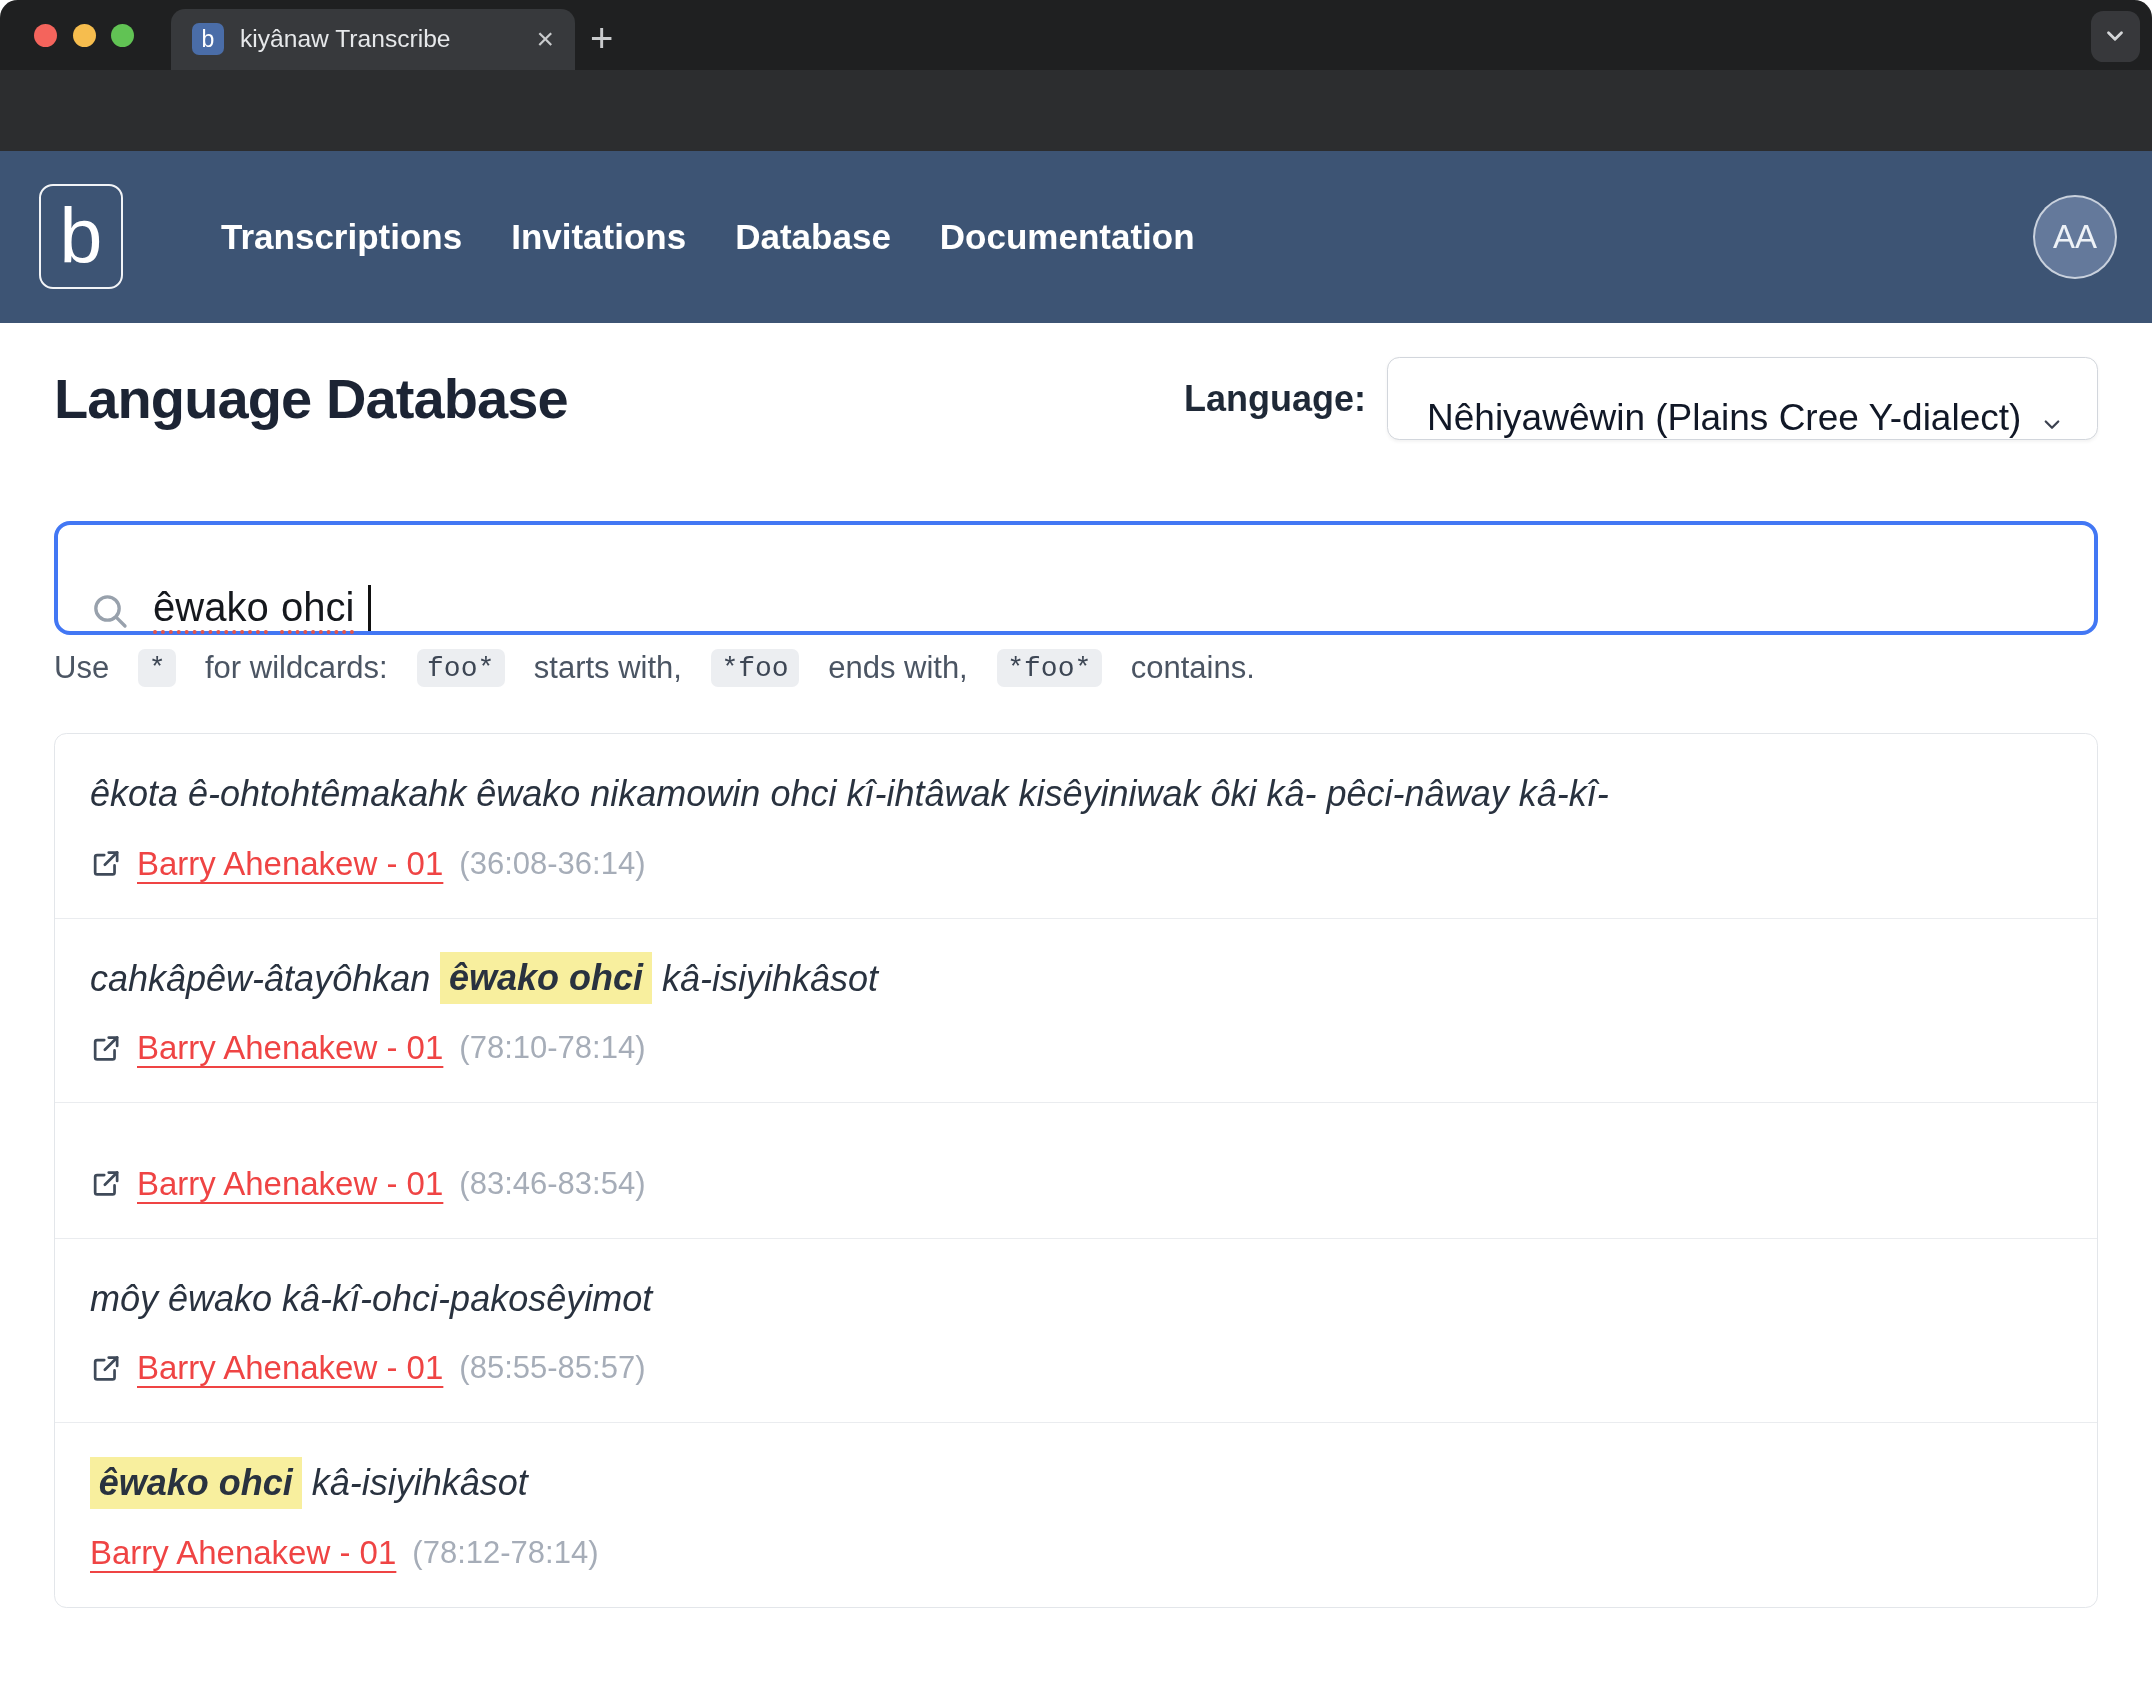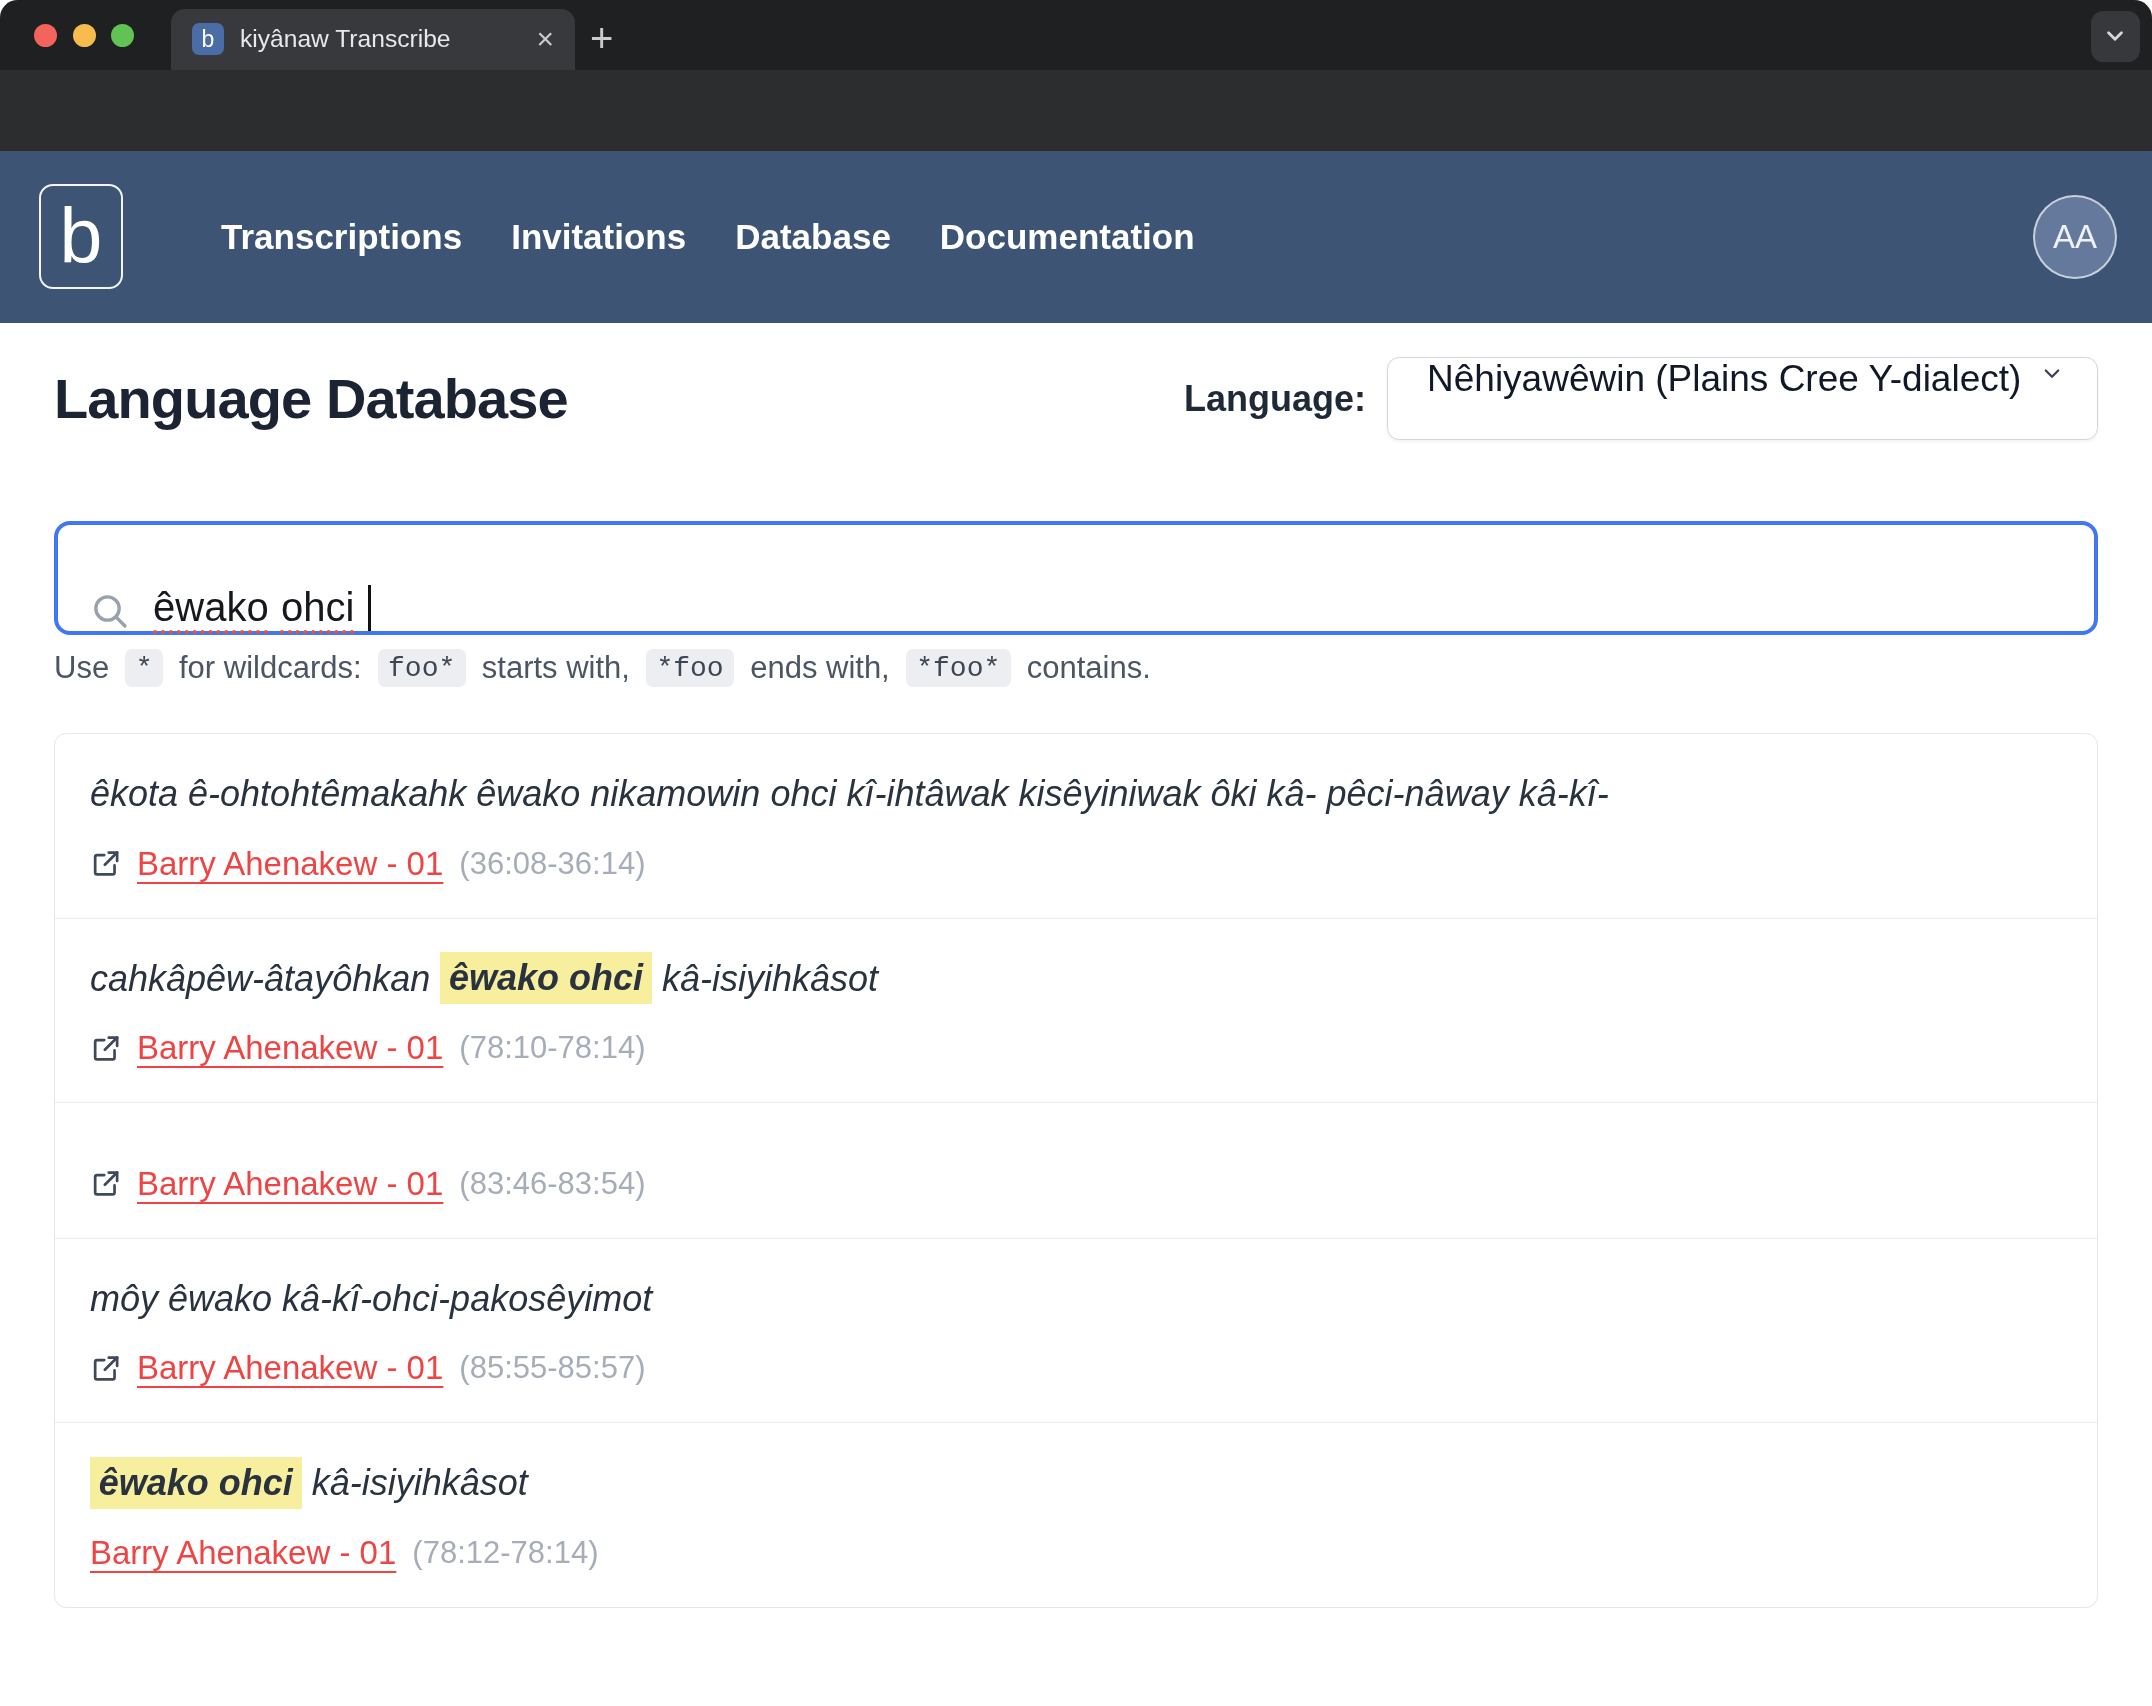--- a/index.html
+++ b/index.html
@@ -48,32 +48,32 @@
     background:#64799b; border:2.6px solid rgba(244,246,250,.7); color:#eef2f7; font-size:33px;
     display:flex; align-items:center; justify-content:center; }
 
   
   .pageheader { position:absolute; left:0; top:323px; width:100%; height:152px; background:#fff;
     border-bottom:1.8px solid #e9ebee; display:flex; align-items:center; }
   .h1 { position:absolute; left:54px; font-size:56px; font-weight:700; color:#1c2434; letter-spacing:-0.9px; }
   .lang-group { position:absolute; right:54px; display:flex; align-items:center; gap:21px; }
   .lang-label { font-size:36px; font-weight:600; color:#1f2937; }
   .lang-select { width:711px; height:83px; background:#fff; border:1.8px solid #d2d6dc; border-radius:12.3px;
-    box-shadow:0 1.8px 3.5px rgba(0,0,0,.05); display:flex; align-items:flex-start; padding:0 30px 0 39px; }
+    box-shadow:0 1.8px 3.5px rgba(0,0,0,.05); display:flex; align-items:flex-end; padding:0 30px 0 39px; }
   .lang-value { font-size:37px; color:#111827; flex:1; white-space:nowrap; }
 
   
   .pagebody { position:absolute; left:0; top:455px; width:100%; height:1252px; background:#fff;
     padding:66px 54px 0; }
   .searchbox { width:2044px; height:114px; border:4.4px solid var(--accent-blue,#4277f4); border-radius:16px;
     background:#fff; display:flex; align-items:flex-end; padding:0 32px; gap:23px; }
   .search-text { font-size:40px; color:#15181d; display:flex; gap:12.3px; }
   .misspelled { text-decoration:underline dotted #e25549 4.4px; text-underline-offset:8.8px; }
   .caret { display:inline-block; width:2.6px; height:46px; background:#111; margin-left:1.8px; vertical-align:-7px; }
-  .hint { margin-top:14px; font-size:31px; color:#4b5563; display:flex; align-items:center; gap:16px; }
+  .hint { margin-top:14px; font-size:31px; color:#4b5563; display:flex; align-items:center; gap:29px; }
   .code { font-family:"Liberation Mono","DejaVu Sans Mono",monospace; font-size:28px; color:#3d4654;
     background:#eceef1; border-radius:7px; padding:3.5px 10.5px; }
 
   .card { margin-top:46px; width:2044px; background:#fff; border:1.8px solid #e3e6ea; border-radius:12.3px; overflow:hidden; }
   .card-header { height:112px; background:#f8f9fb; border-bottom:1.8px solid #e3e6ea; display:flex; align-items:center; padding:0 35px; }
   .count { font-size:37px; font-weight:600; color:#1d2636; }
   .result-row { padding:35px 35px 33px; }
   .result-row + .result-row { border-top:1.8px solid #eaecef; }
   .result-text { font-size:36px; color:#29323f; line-height:49px; white-space:nowrap;font-style:italic; }
   .hl { background:var(--highlight-yellow,#f8ef9e); font-weight:700; padding:5.3px 8.8px; }

